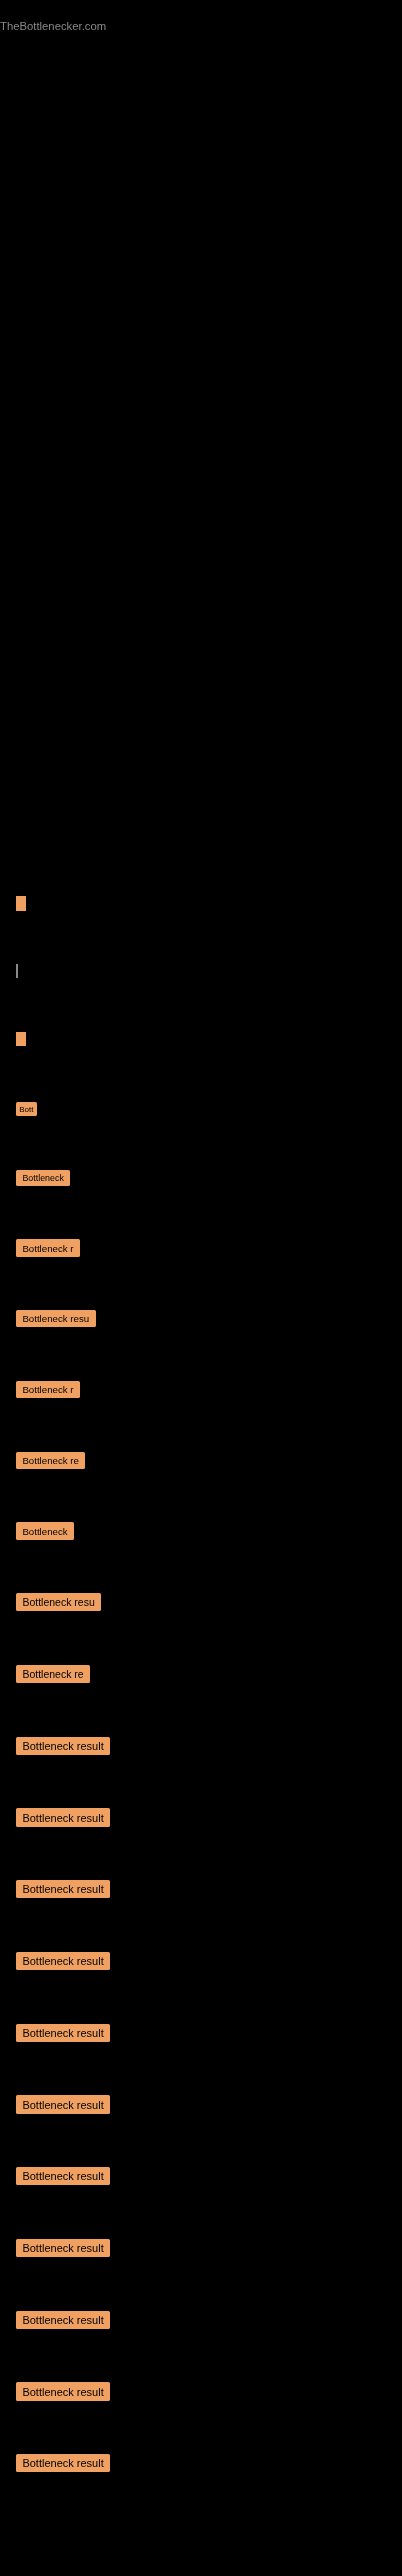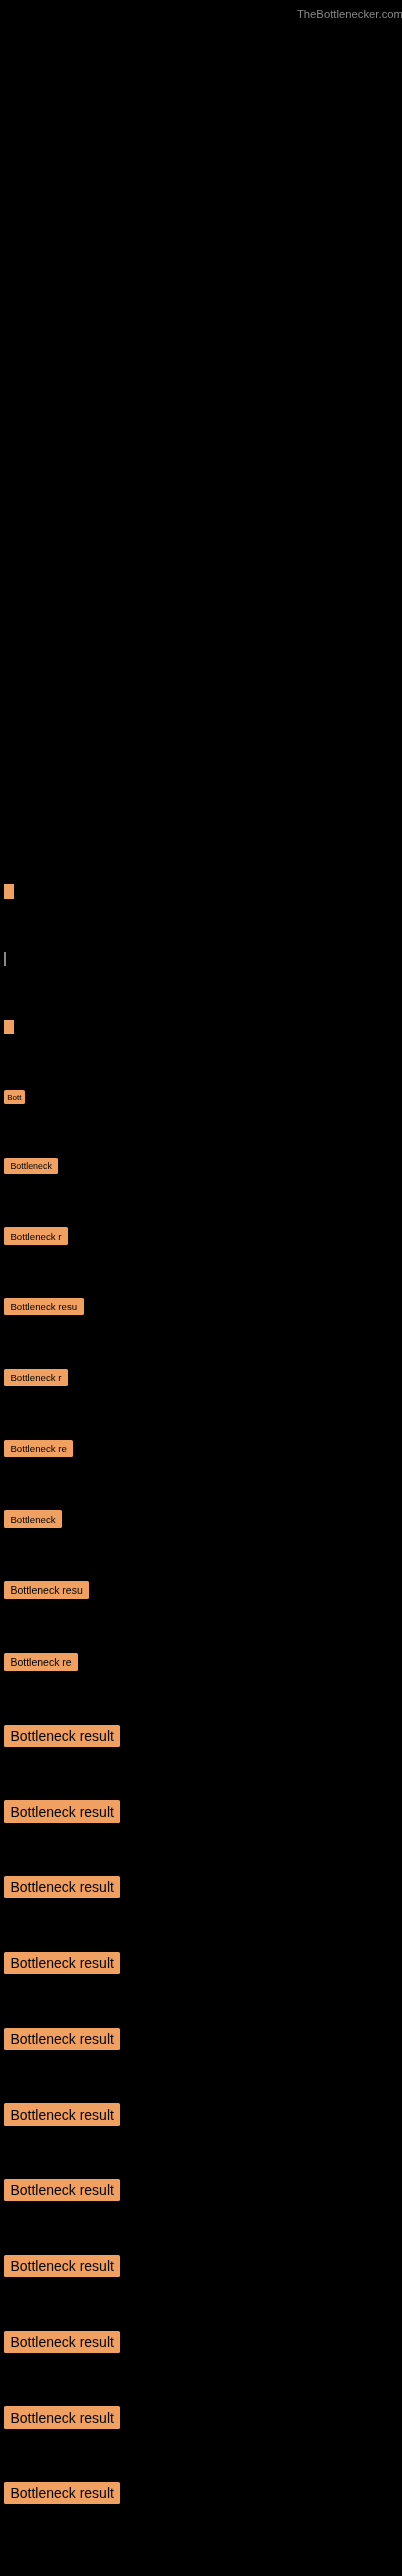--- a/index.html
+++ b/index.html
@@ -12,30 +12,30 @@
       width: 403px;
       min-height: 2576px;
       background-color: #000000;
       font-family: Arial, sans-serif;
       position: relative;
     }
 
     .site-title {
       color: #888888;
       font-size: 11.3px;
-      text-align: right;
-      padding-top: 8px;
+      text-align: left;
+      padding-top: 20px;
       padding-bottom: 8px;
     }
 
     .bottleneck-item {
       display: inline-block;
       background-color: #f0a060;
       color: #000000;
-      font-size: 14px;
+      font-size: 11px;
       font-weight: normal;
       padding: 3.2px 6.4px;
       margin: 3.2px 0;
       white-space: nowrap;
       border-radius: 1.6px;
     }
 
     
     .main-chart-area {
       width: 100%;
@@ -57,21 +57,21 @@
   </style>
 </head>
 <body>
 
 <div>
   <div class="site-title">TheBottlenecker.com</div>
 </div>
 
 <div class="main-chart-area"></div>
 
-<div class="items-section" style="padding-left: 4px;">
+<div class="items-section" style="padding-left: 16px;">
 
   <div style="margin-bottom: 47px;">
     <div class="small-indicator"></div>
   </div>
 
   <div style="margin-bottom: 47px;">
     <div style="width: 1.6px; height: 14.5px; background: #888; display: inline-block;"></div>
   </div>
 
   <div style="margin-bottom: 47px;">

